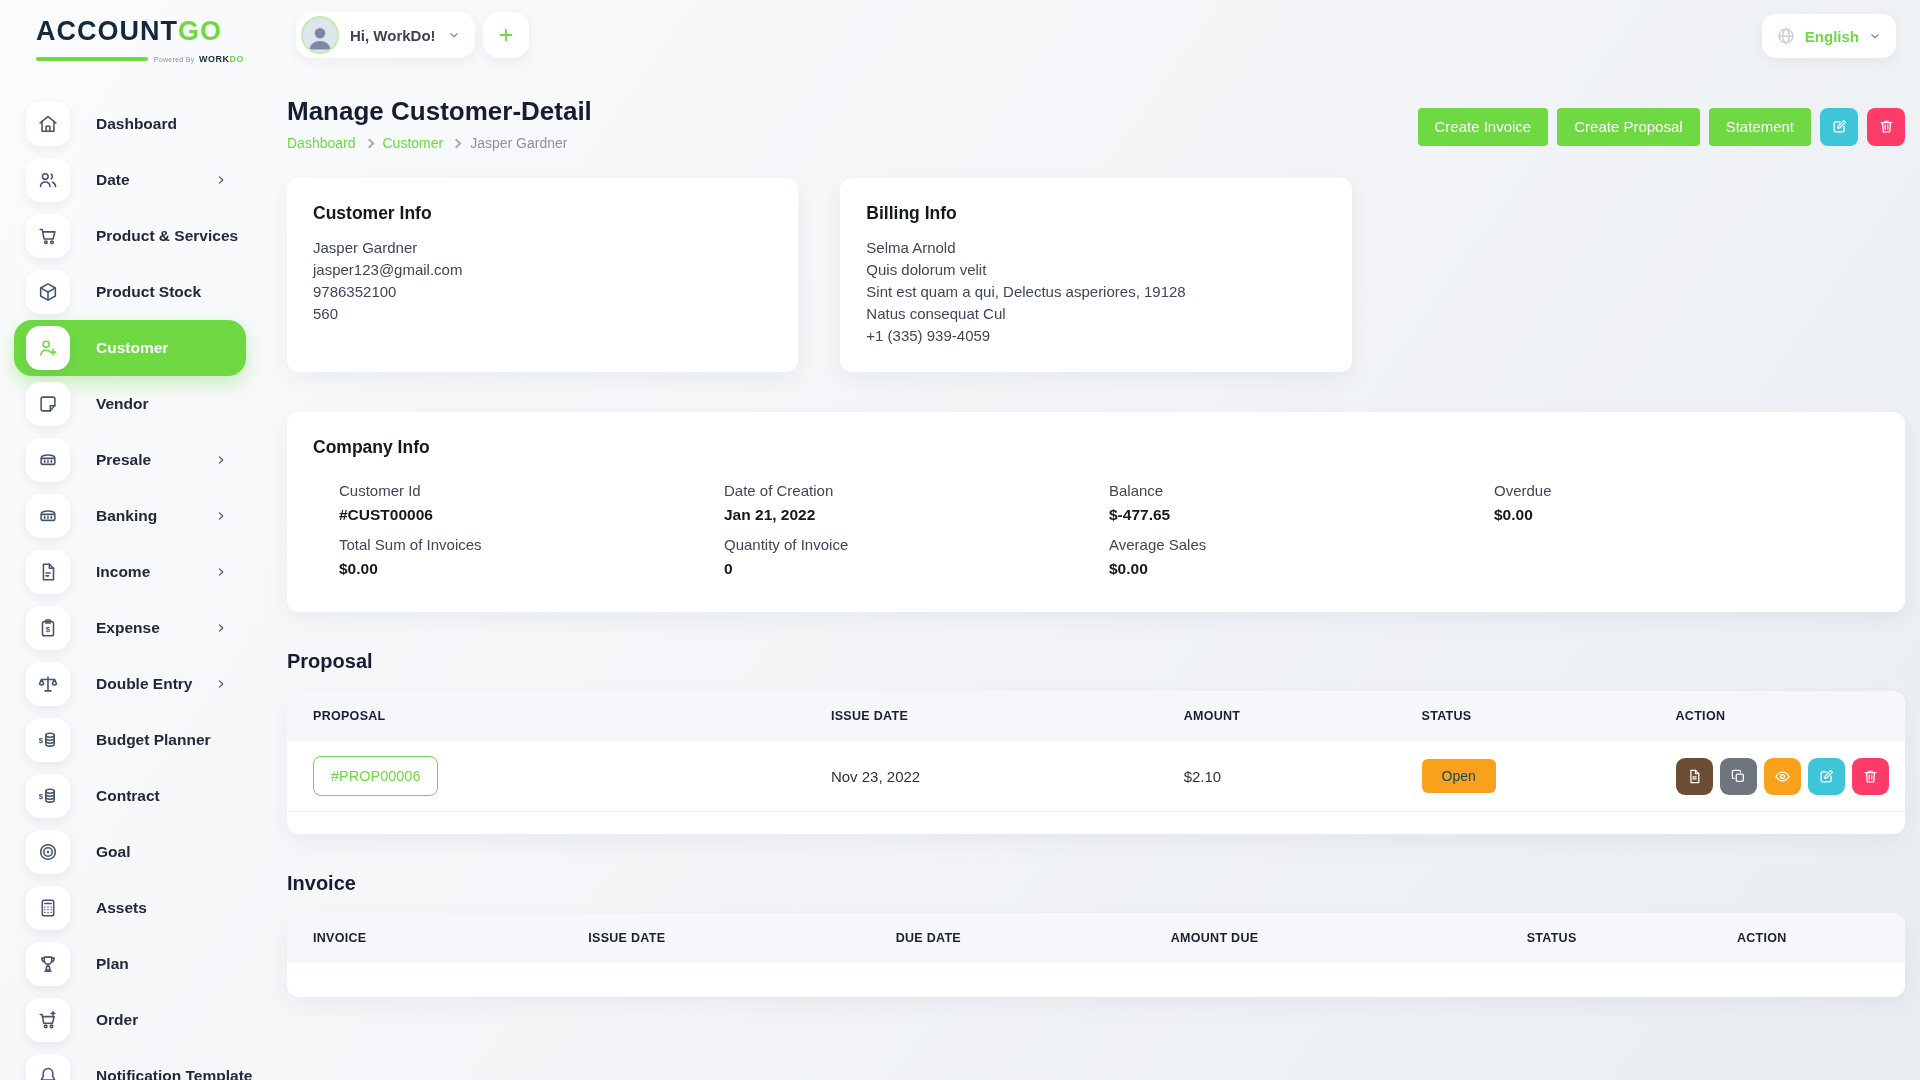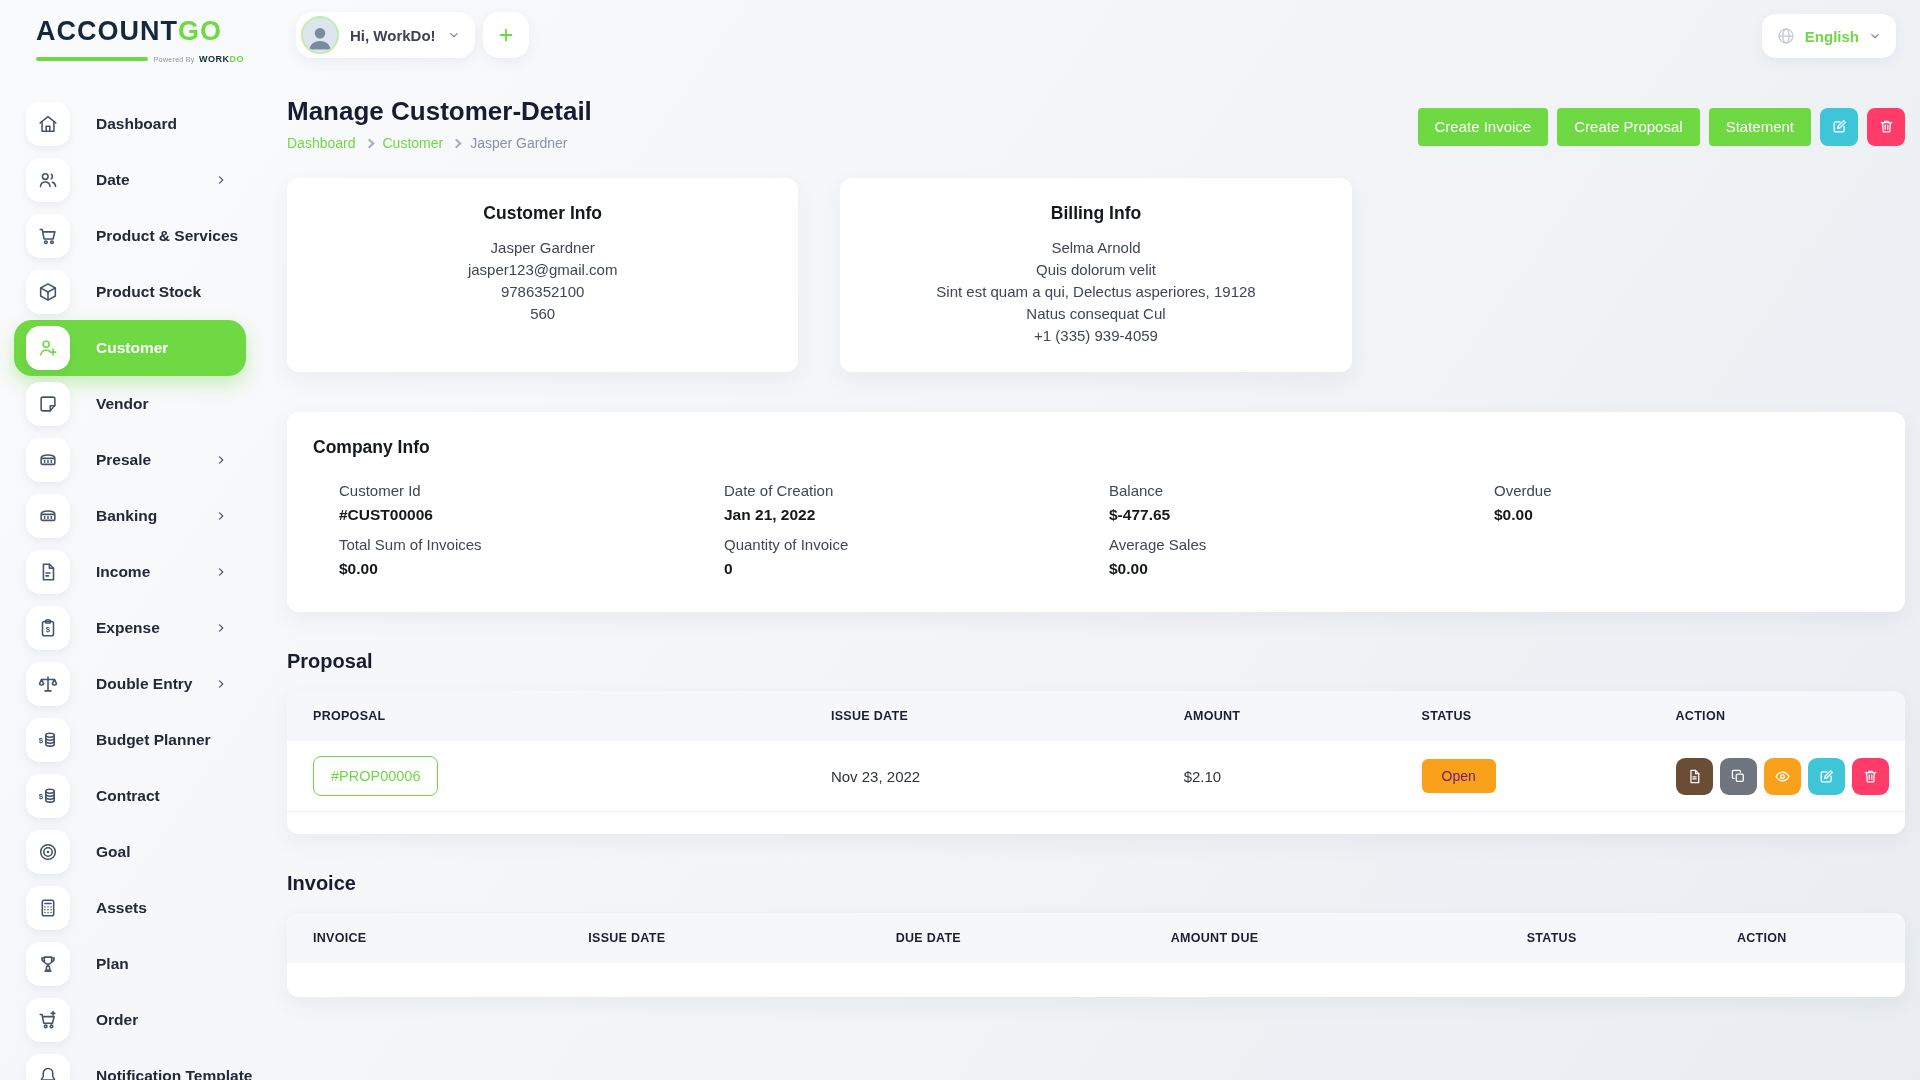--- a/index.html
+++ b/index.html
@@ -74,41 +74,41 @@
   .sq-btn svg { width:17px; height:17px; }
   .sq-btn .ic { stroke:#fff; stroke-width:1.8; }
   .btn-cyan { background:#3fc5d8; }
   .btn-pink { background:#ff3c69; }
   .btn-orange { background:#f9a11b; }
   .btn-brown { background:#6b4c35; }
   .btn-gray { background:#6e757e; }
 
   .card { background:#fff; border-radius:12px; box-shadow:0 8px 22px rgba(56,66,89,.06); }
 
-  .info-row { display:grid; grid-template-columns:repeat(3,1fr); gap:42px;text-align:center; }
+  .info-row { display:grid; grid-template-columns:repeat(3,1fr); gap:42px; }
   .info-card { padding:25px 26px; }
   .info-title { font-size:17.5px; font-weight:700; color:#14181f; margin-bottom:13px; }
   .info-line { font-size:15px; color:#3f4659; line-height:22px; }
 
   .company-card { margin-top:40px; padding:25px 26px 34px 26px; }
   .company-grid { display:grid; grid-template-columns:repeat(4,1fr); row-gap:12px; margin-top:24px; padding-left:26px; }
   .fld-label { font-size:15px; color:#3f4659; }
   .fld-value { font-size:15.5px; font-weight:700; color:#15181e; margin-top:7px; }
 
   .section-title { font-size:20px; font-weight:700; color:#181c32; margin-top:38px; margin-bottom:18px; }
   table { width:100%; border-collapse:collapse; }
   thead tr { background:#f6f7fb; }
   th { text-align:left; font-size:12.5px; font-weight:700; color:#1a1f33; letter-spacing:.3px;
        padding:18px 10px; text-transform:uppercase; }
   th:first-child, td:first-child { padding-left:26px; }
   tbody td { padding:15px 10px; font-size:15px; color:#2f333f; border-bottom:1px solid #eef0f5; }
   .tbl-card { border-radius:12px; overflow:hidden; }
   .prop-badge { display:inline-block; border:1px solid #6fd943; color:#6fd943; background:#fff;
                 border-radius:8px; padding:11px 17px; font-size:14.5px; cursor:pointer; }
-  .status-badge { display:inline-block; background:#f9a11b; color:#701a75; border-radius:6px;
+  .status-badge { display:inline-block; background:#f9a11b; color:#0c4a6e; border-radius:6px;
                   padding:9px 20px; font-size:14px; border:none; cursor:pointer; }
   .act-group { display:flex; gap:7px; }
   .spacer-row td { border-bottom:none; padding:11px 0; }
   .empty-row td { border-bottom:none; padding:17px 0; }
 </style>
 </head>
 <body>
 
 <div class="sidebar">
   <div class="logo">

